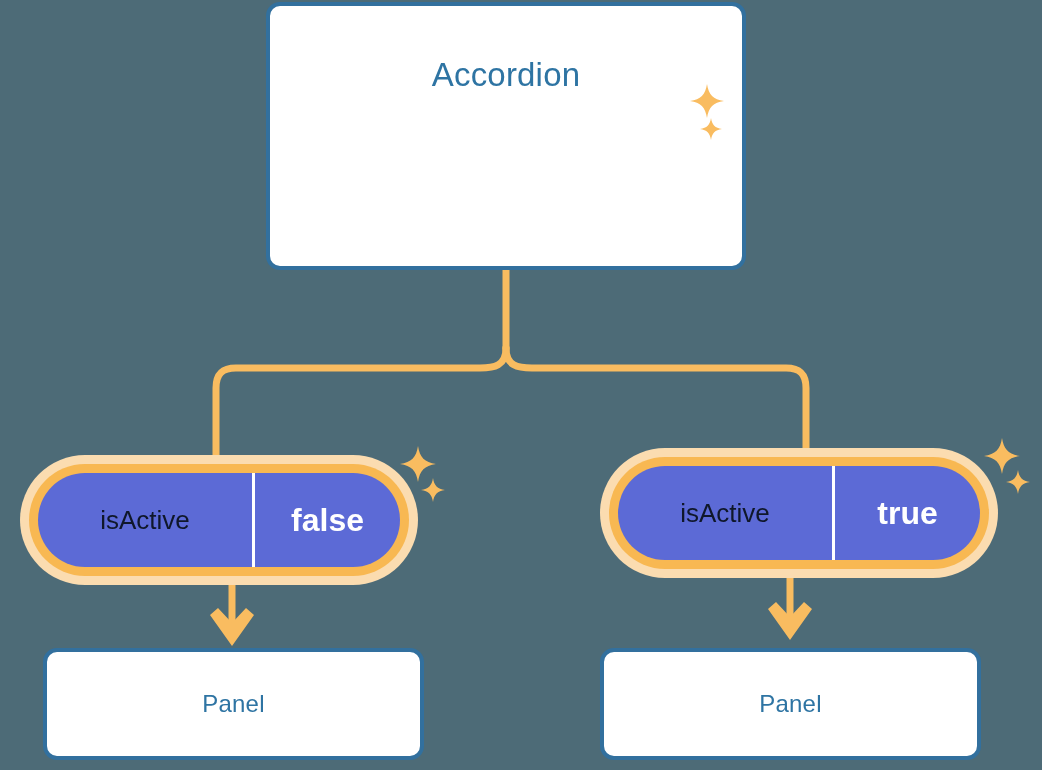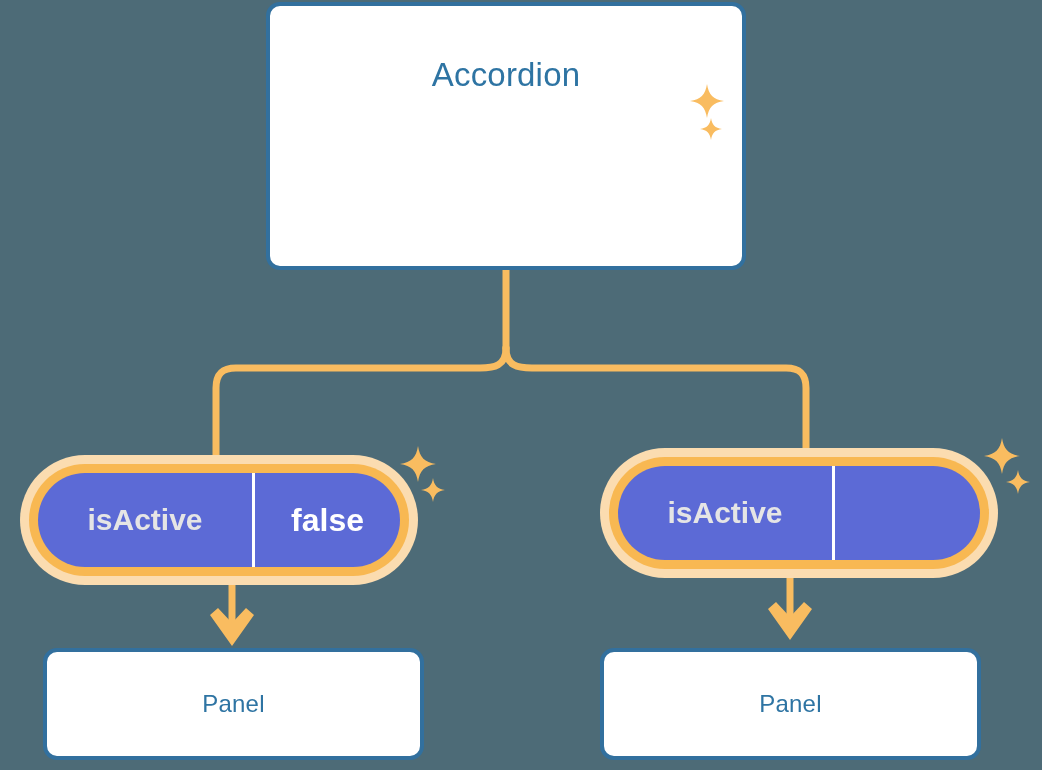--- a/index.html
+++ b/index.html
@@ -125,24 +125,23 @@
   
   .pill-state { top: 455px; width: 398px; height: 130px; }
   .pill-state .pill-glow { left: 0;    top: 0;    width: 398px; height: 130px; }
   .pill-state .pill-ring { left: 9px;  top: 9px;  width: 380px; height: 112px; }
   .pill-state .pill-body {
     left: 18px; top: 18px; width: 362px; height: 94px;
     background: #5c6ad6;
   }
   .pill-state .pill-key {
     width: 214px;
-    color: #e5e5e5;
-    font-size: 30px;
+    color: #0f172a;
+    font-size: 26px;
     border-right: 3px solid #ffffff;
-    font-weight: bold;
   }
   .pill-state .pill-val {
     flex: 1;
     color: #ffffff;
     font-size: 32px;
     font-weight: bold;
   }
   #pill-state-left  { left: 20px; }
   #pill-state-right { left: 600px; top: 448px; }
 
@@ -219,20 +218,21 @@
 
   <div id="panel-left" class="card panel-card">
     <div class="card-title">Panel</div>
   </div>
 
   <div id="pill-state-right" class="pill pill-state">
     <div class="pill-glow"></div>
     <div class="pill-ring"></div>
     <div class="pill-body">
       <div class="pill-key">isActive</div>
+      <div class="pill-val">true</div>
     </div>
   </div>
 
   <span class="sparkle" style="left:984px; top:438px;">
     <svg width="36" height="36" viewBox="0 0 32 32" aria-hidden="true">
       <path d="M16 0 C17.6 10.2 21.8 14.4 32 16 C21.8 17.6 17.6 21.8 16 32 C14.4 21.8 10.2 17.6 0 16 C10.2 14.4 14.4 10.2 16 0 Z" fill="#f9bc60"></path>
     </svg>
   </span>
   <span class="sparkle" style="left:1006px; top:470px;">
     <svg width="24" height="24" viewBox="0 0 32 32" aria-hidden="true">

